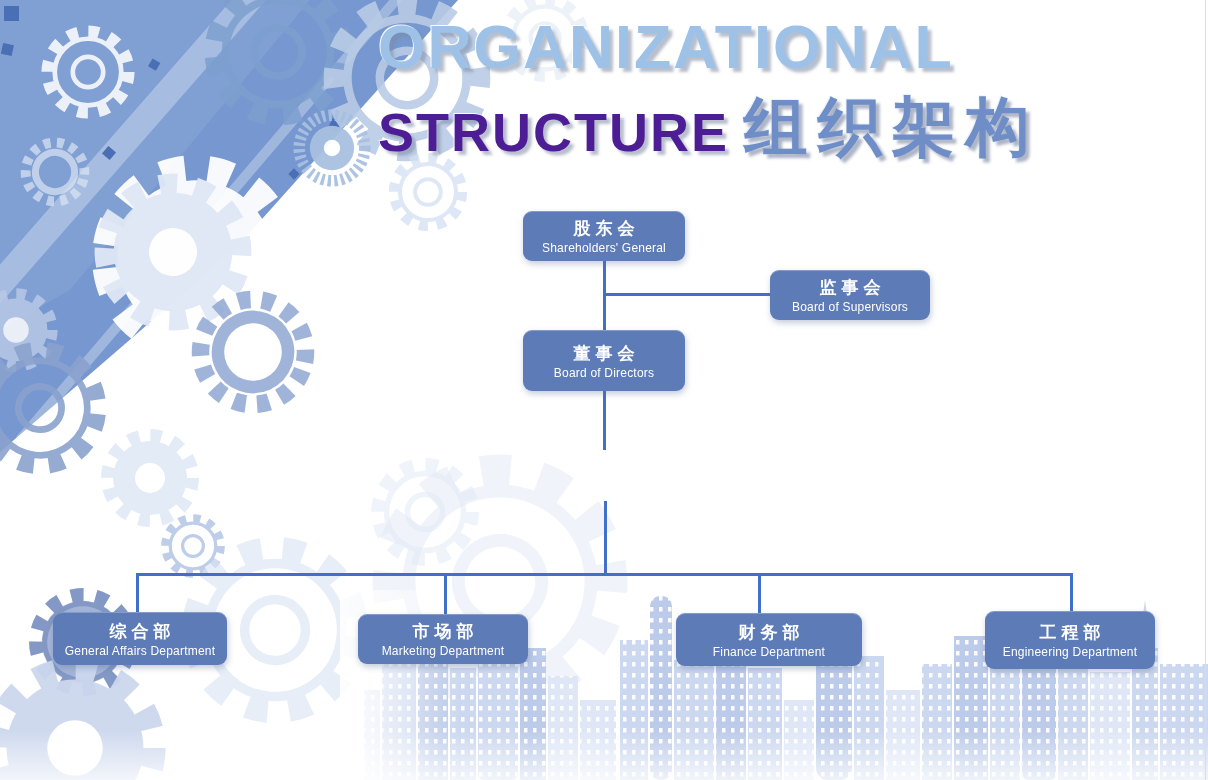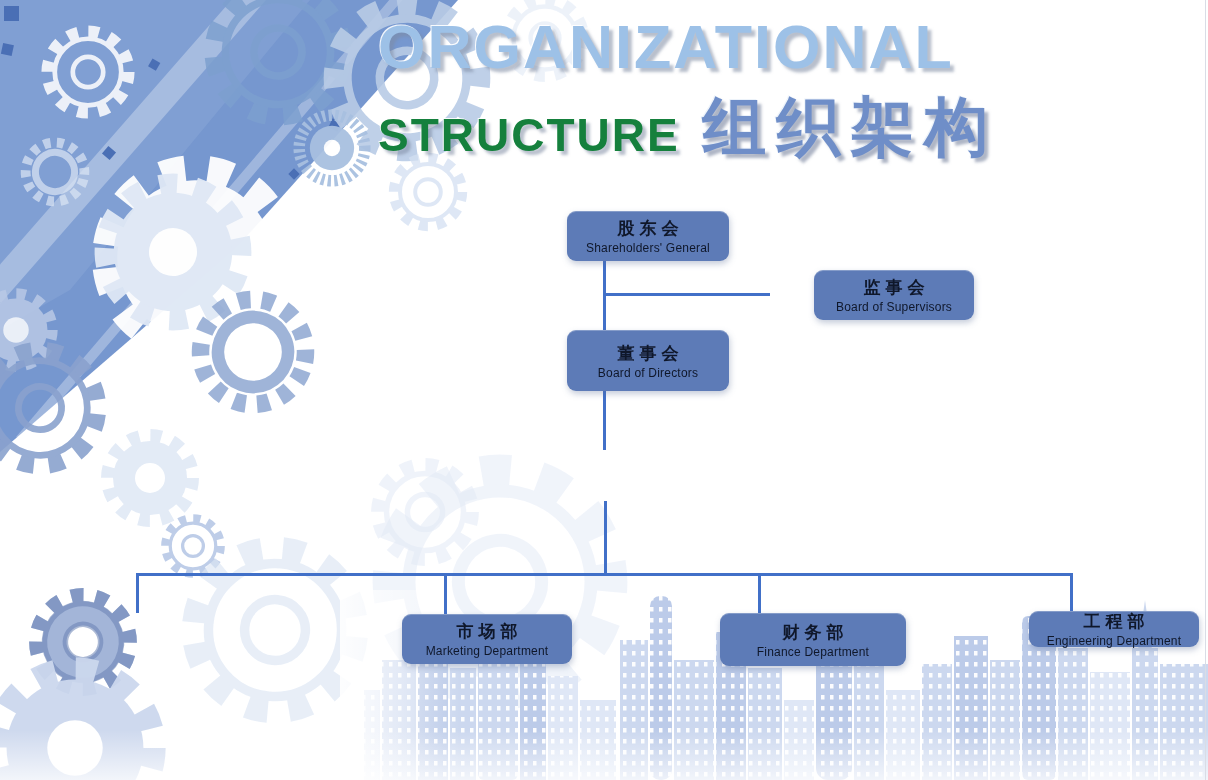--- a/index.html
+++ b/index.html
@@ -12,39 +12,38 @@
 
   
   .title-wrap{position:absolute;left:378px;top:8px;width:824px;z-index:3;}
   .t-line1{
     font-size:61px;font-weight:bold;line-height:78px;letter-spacing:2px;color:#9dc1e7;
     text-shadow:4px 4px 3px rgba(125,138,162,.55), -1px -1px 0 rgba(255,255,255,.9);
     white-space:nowrap;
   }
   .t-line2{white-space:nowrap;line-height:82px;}
   .t-latin{
-    font-size:46px;font-weight:bold;letter-spacing:2px;color:#15803d;
+    font-size:54px;font-weight:bold;letter-spacing:2px;color:#4c1d95;
     text-shadow:4px 4px 3px rgba(125,138,162,.55), -1px -1px 0 rgba(255,255,255,.9);
   }
   .t-cjk{
-    font-size:64px;font-weight:bold;letter-spacing:10px;color:#6f8ec8;margin-left:18px;
+    font-size:64px;font-weight:bold;letter-spacing:10px;color:#6f8ec8;margin-left:10px;
     font-family:"DejaVu Serif","Liberation Serif",serif;
     text-shadow:4px 4px 3px rgba(120,132,158,.6), -1px -1px 0 rgba(235,242,250,.9);
     vertical-align:2px;
   }
 
   
   .line{position:absolute;background:#4170c8;z-index:1;}
 
   
   .node{
-    position:absolute;z-index:2;background:#5d7bb7;border-radius:9px;color:#0f172a;
+    position:absolute;z-index:2;background:#5d7bb7;border-radius:9px;color:#ffffff;
     display:flex;flex-direction:column;align-items:center;justify-content:center;gap:1px;
     box-shadow:1px 3px 6px rgba(90,110,150,.35), inset 0 1px 0 rgba(255,255,255,.25);
-    margin-left:44px;
   }
   .node-zh{font-size:17px;font-weight:bold;letter-spacing:5px;text-indent:5px;white-space:nowrap;}
   .node-en{font-size:12px;letter-spacing:.2px;white-space:nowrap;}
 </style>
 </head>
 <body>
 
 <div class="page">
 
   <svg class="bg-svg" width="1208" height="780" viewBox="0 0 1208 780">
@@ -180,32 +179,36 @@
     <div class="node-zh">监事会</div>
     <div class="node-en">Board of Supervisors</div>
   </div>
 
   <div class="node" style="left:523px;top:330px;width:162px;height:61px">
     <div class="node-zh">董事会</div>
     <div class="node-en">Board of Directors</div>
   </div>
 
 
+  <div class="node" style="left:53px;top:612px;width:174px;height:53px">
+    <div class="node-zh">综合部</div>
+    <div class="node-en">General Affairs Department</div>
+  </div>
 
   <div class="node" style="left:358px;top:614px;width:170px;height:50px">
     <div class="node-zh">市场部</div>
     <div class="node-en">Marketing Department</div>
   </div>
 
   <div class="node" style="left:676px;top:613px;width:186px;height:53px">
     <div class="node-zh">财务部</div>
     <div class="node-en">Finance Department</div>
   </div>
 
-  <div class="node" style="left:985px;top:611px;width:170px;height:36px">
+  <div class="node" style="left:985px;top:611px;width:170px;height:58px">
     <div class="node-zh">工程部</div>
     <div class="node-en">Engineering Department</div>
   </div>
 
   <div class="title-wrap">
     <div class="t-line1">ORGANIZATIONAL</div>
     <div class="t-line2">
       <span class="t-latin">STRUCTURE</span>
       <span class="t-cjk">组织架构</span>
     </div>

